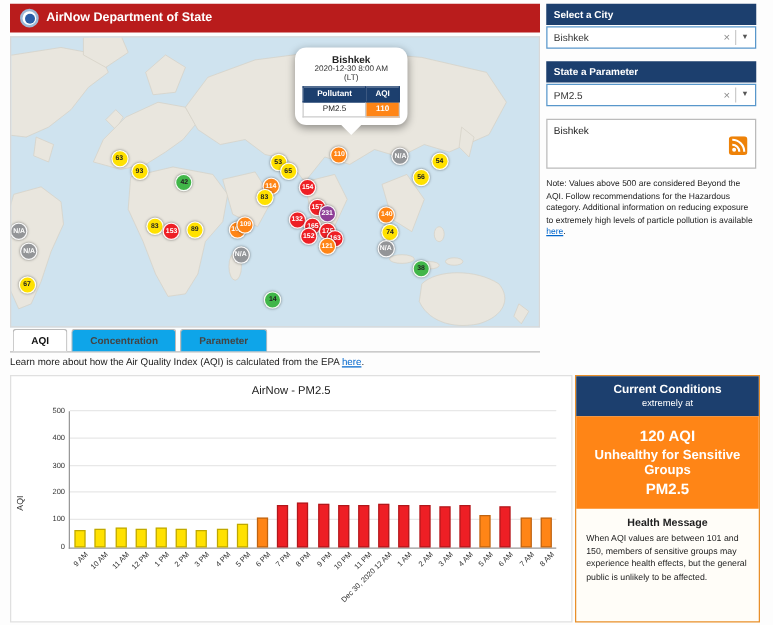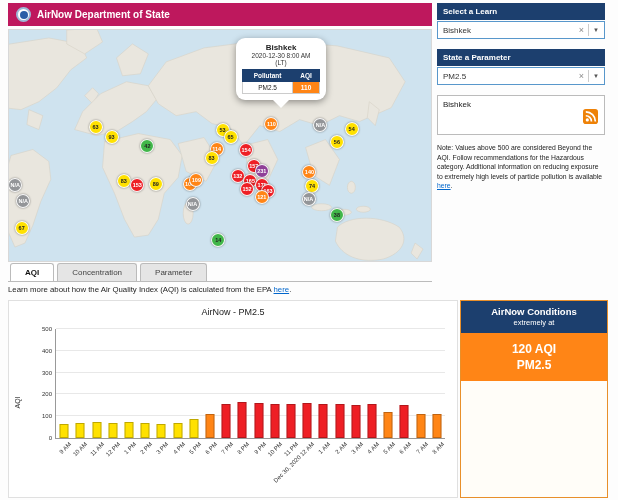--- a/index.html
+++ b/index.html
@@ -1,21 +1,21 @@
 <!DOCTYPE html>
 <html><head>
 <meta charset="utf-8">
 <style>
   * { box-sizing: border-box; }
   body { margin:0; font-family:"Liberation Sans", sans-serif; background:#fff; }
   .page { position:relative; width:618px; height:500px; background:#fdfdfd; overflow:hidden; }
 
   
   .app-header { position:absolute; left:8px; top:3px; width:424px; height:23px;
-    background:#be185d; color:#fff; display:flex; align-items:center; gap:6px; padding:0 8px; }
+    background:#b91c1c; color:#fff; display:flex; align-items:center; gap:6px; padding:0 8px; }
   .seal { width:15px; height:15px; border-radius:50%; background:#fff; border:2px solid #9db8d6;
     display:flex; align-items:center; justify-content:center; flex:0 0 auto; }
   .seal-inner { width:8px; height:8px; border-radius:50%; background:#2b5ea7; }
   .app-title { font-size:10px; font-weight:bold; }
 
   
   .map { position:absolute; left:8px; top:29px; width:424px; height:233px;
     background:#cfe3ef; overflow:hidden; border:1px solid #d8d8d8; }
   .map svg.land { position:absolute; inset:0; width:100%; height:100%; }
   .marker { position:absolute; width:14px; height:14px; border-radius:50%;
@@ -47,22 +47,22 @@
   .sb-ctrls .chev { color:#555; font-size:6px; }
   .feed-box { border:1px solid #bbb; background:#fff; height:40px; padding:4px 5px;
     position:relative; font-size:8px; color:#222; margin-bottom:8px; }
   .rss { position:absolute; right:6px; top:13px; width:15px; height:15px; cursor:pointer; }
   .note { font-size:6.8px; color:#222; line-height:1.4; }
   .note a, .learn a { color:#0066cc; text-decoration:underline; cursor:pointer; }
 
   
   .tabs { position:absolute; left:8px; top:263px; width:424px; display:flex; gap:3px;
     border-bottom:1px solid #bbb; padding-left:2px; }
-  .tab { font-size:8px; padding:4px 14px; background:#e5e5e5; border:1px solid #bbb;
-    border-bottom:none; border-radius:3px 3px 0 0; color:#444; cursor:pointer; }
+  .tab { font-size:8px; padding:4px 14px; background:#0ea5e9; border:1px solid #bbb;
+    border-bottom:none; border-radius:3px 3px 0 0; color:#444; cursor:pointer;font-weight:bold; }
   .tab.active { background:#fff; color:#111; font-weight:bold; }
 
   .learn { position:absolute; left:8px; top:285px; font-size:7.8px; color:#222; }
 
   
   .chart-panel { position:absolute; left:8px; top:300px; width:450px; height:198px;
     background:#fff; border:1px solid #e0e0e0; }
   .chart-title { text-align:center; font-size:9px; color:#222; margin-top:6px; }
   .y-axis-label { position:absolute; left:2px; top:50%; transform:rotate(-90deg); font-size:7px; color:#333; }
   .plot { position:absolute; left:46px; right:12px; top:28px; bottom:58px;
@@ -177,21 +177,21 @@
         <tr>
           <td>PM2.5</td>
           <td class="aqi-cell">110</td>
         </tr>
       </tbody>
         </table>
     </div>
   </div>
 
   <div class="sidebar">
-    <div class="sb-header">Select a Learn</div>
+    <div class="sb-header">Select a City</div>
     <div class="sb-select">
       <span>Bishkek</span>
       <span class="sb-ctrls">
         <span class="x">×</span>
         <span class="sep"></span>
         <span class="chev">▼</span>
       </span>
     </div>
 
     <div class="sb-header">State a Parameter</div>
@@ -290,22 +290,27 @@
         <div class="xlabel" style="left: 352.479px; top: calc(100% + 3px);">6 AM</div>
         <div class="bar" style="left: 364.688px; height: 24.416px; background: rgb(255, 133, 22);"></div>
         <div class="xlabel" style="left: 368.688px; top: calc(100% + 3px);">7 AM</div>
         <div class="bar" style="left: 380.896px; height: 23.98px; background: rgb(255, 133, 22);"></div>
         <div class="xlabel" style="left: 384.896px; top: calc(100% + 3px);">8 AM</div>
       </div>
   </div>
 
   <div class="cc">
     <div class="cc-header">
-      <div class="cc-title">AirNow Conditions</div>
+      <div class="cc-title">Current Conditions</div>
       <div class="cc-obs">extremely at</div>
     </div>
     <div class="cc-aqi">
       <div class="cc-aqi-line1">120 AQI</div>
+      <div class="cc-aqi-cat">Unhealthy for Sensitive Groups</div>
       <div class="cc-aqi-pol">PM2.5</div>
     </div>
+    <div class="cc-health">
+      <div class="cc-health-title">Health Message</div>
+      <div class="cc-health-text">When AQI values are between 101 and 150, members of sensitive groups may experience health effects, but the general public is unlikely to be affected.</div>
+    </div>
   </div>
 
 </div>
 
 </body></html>

